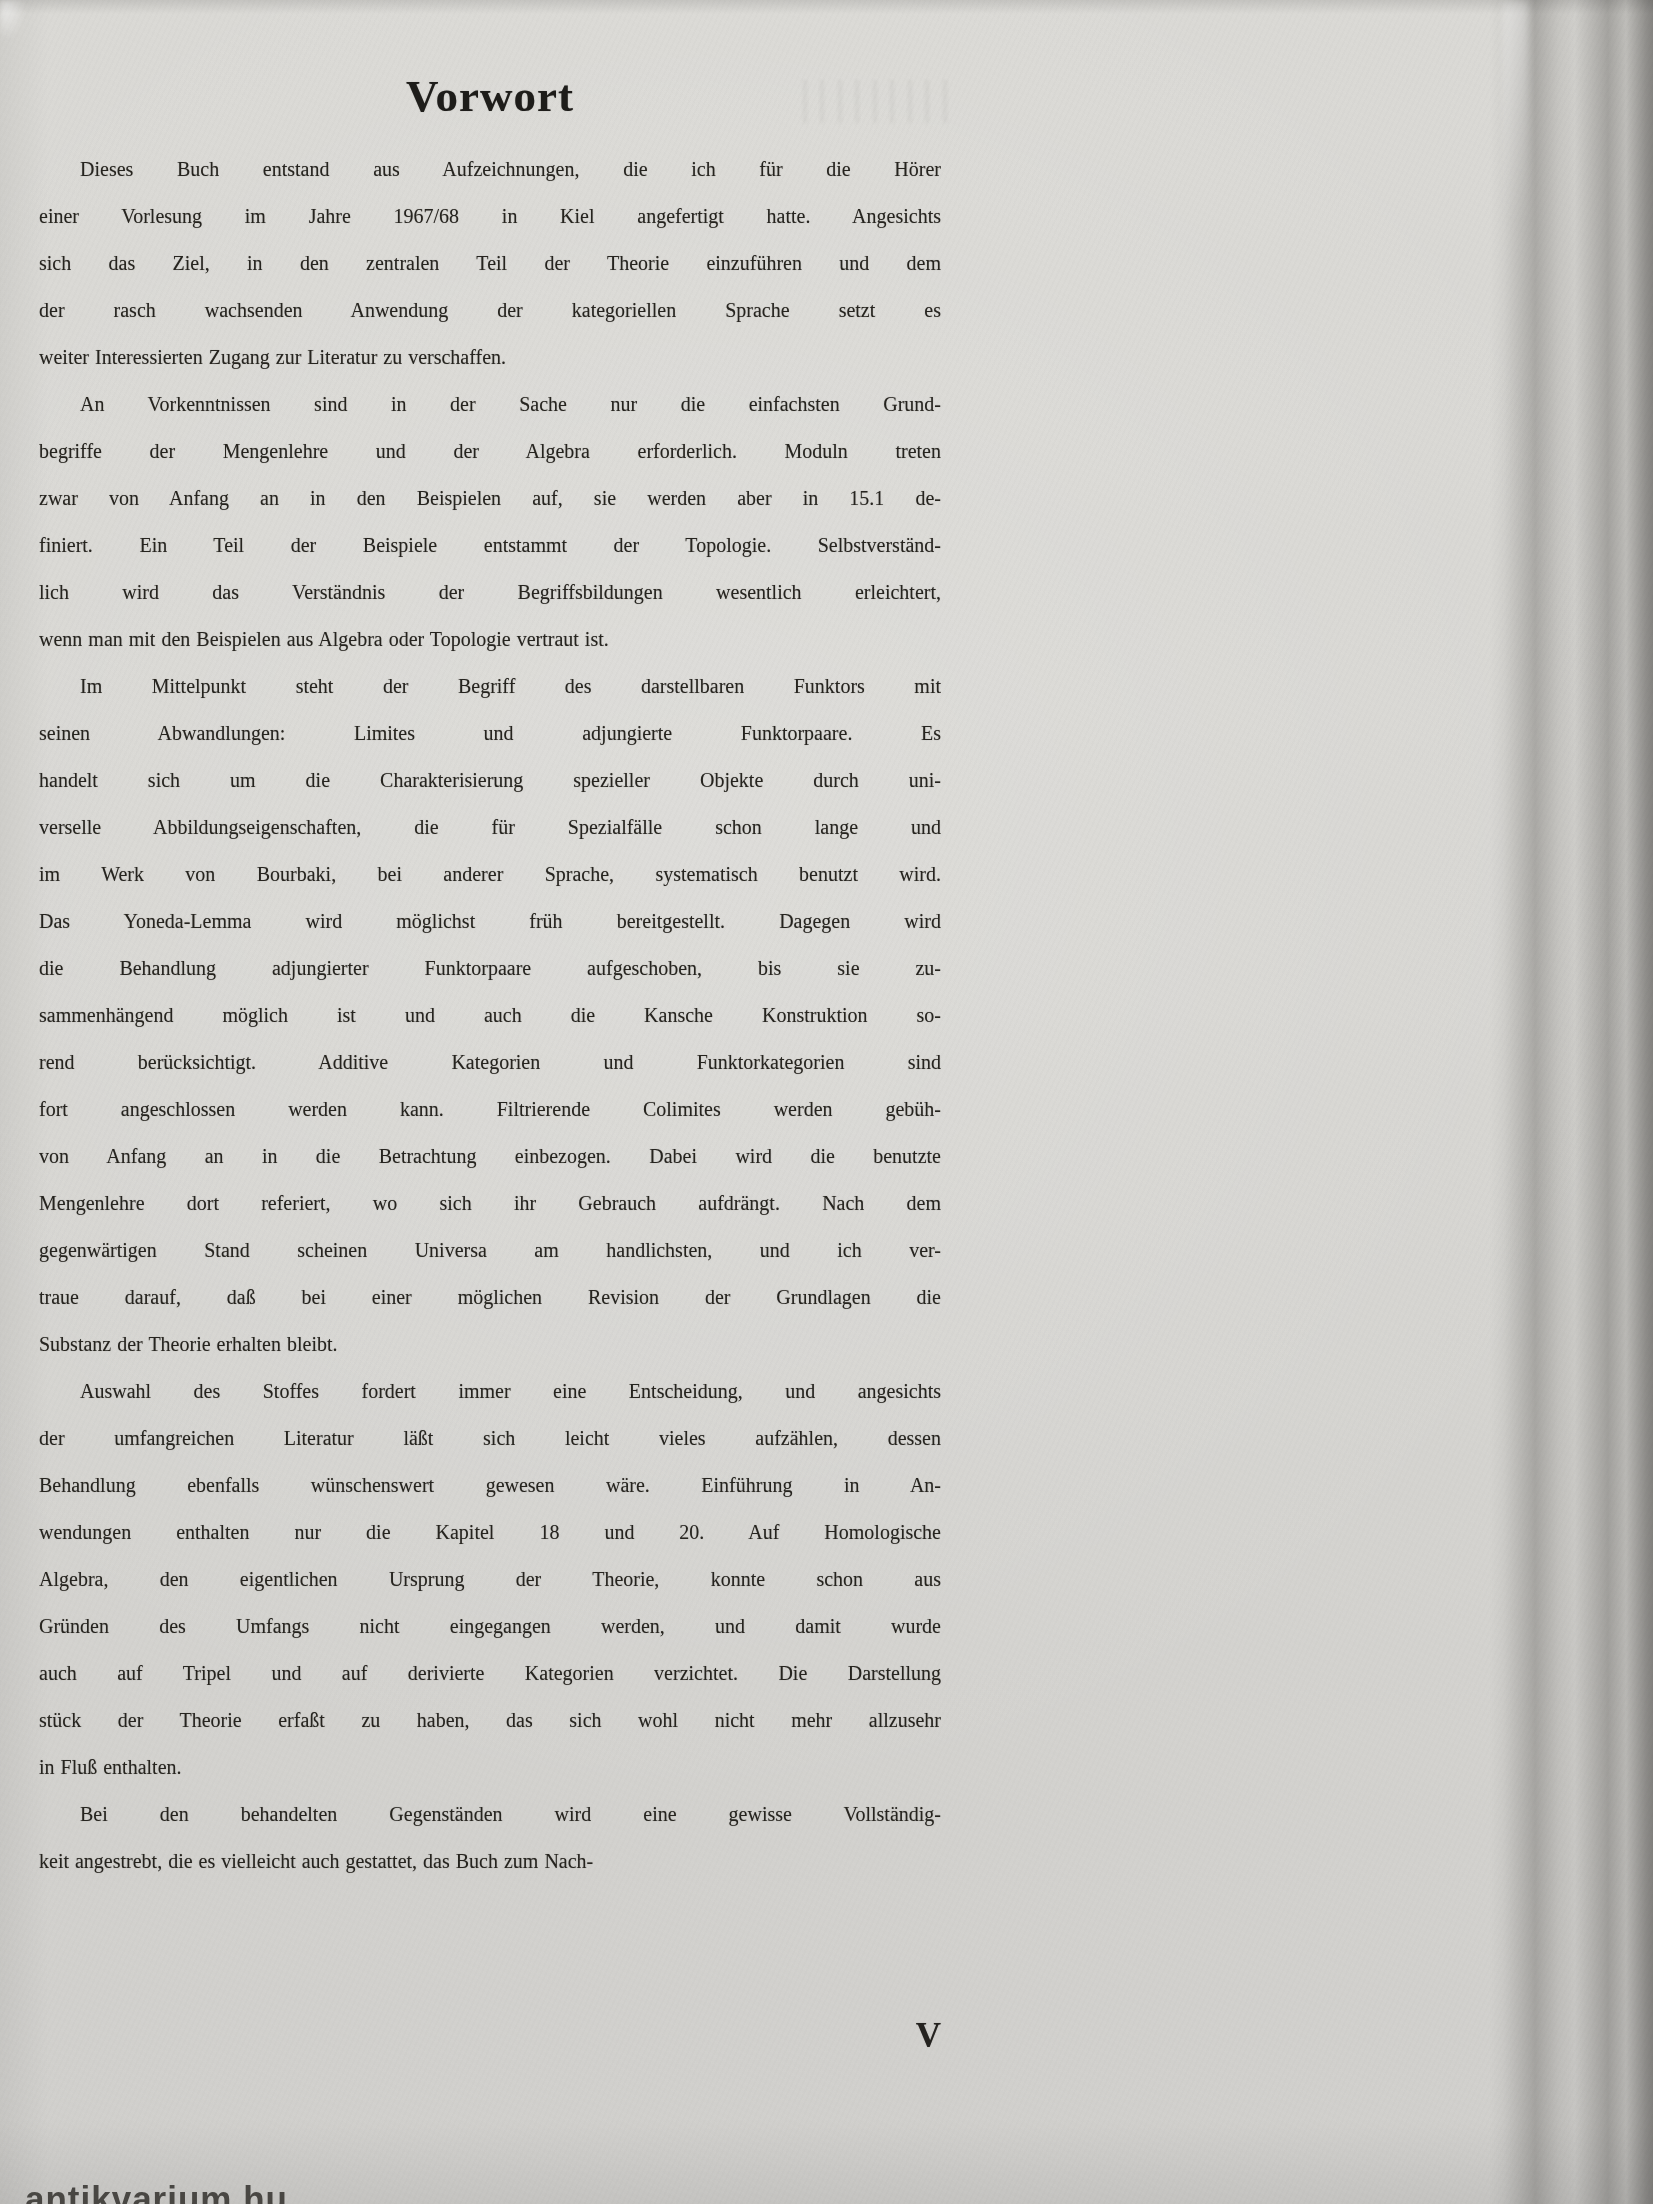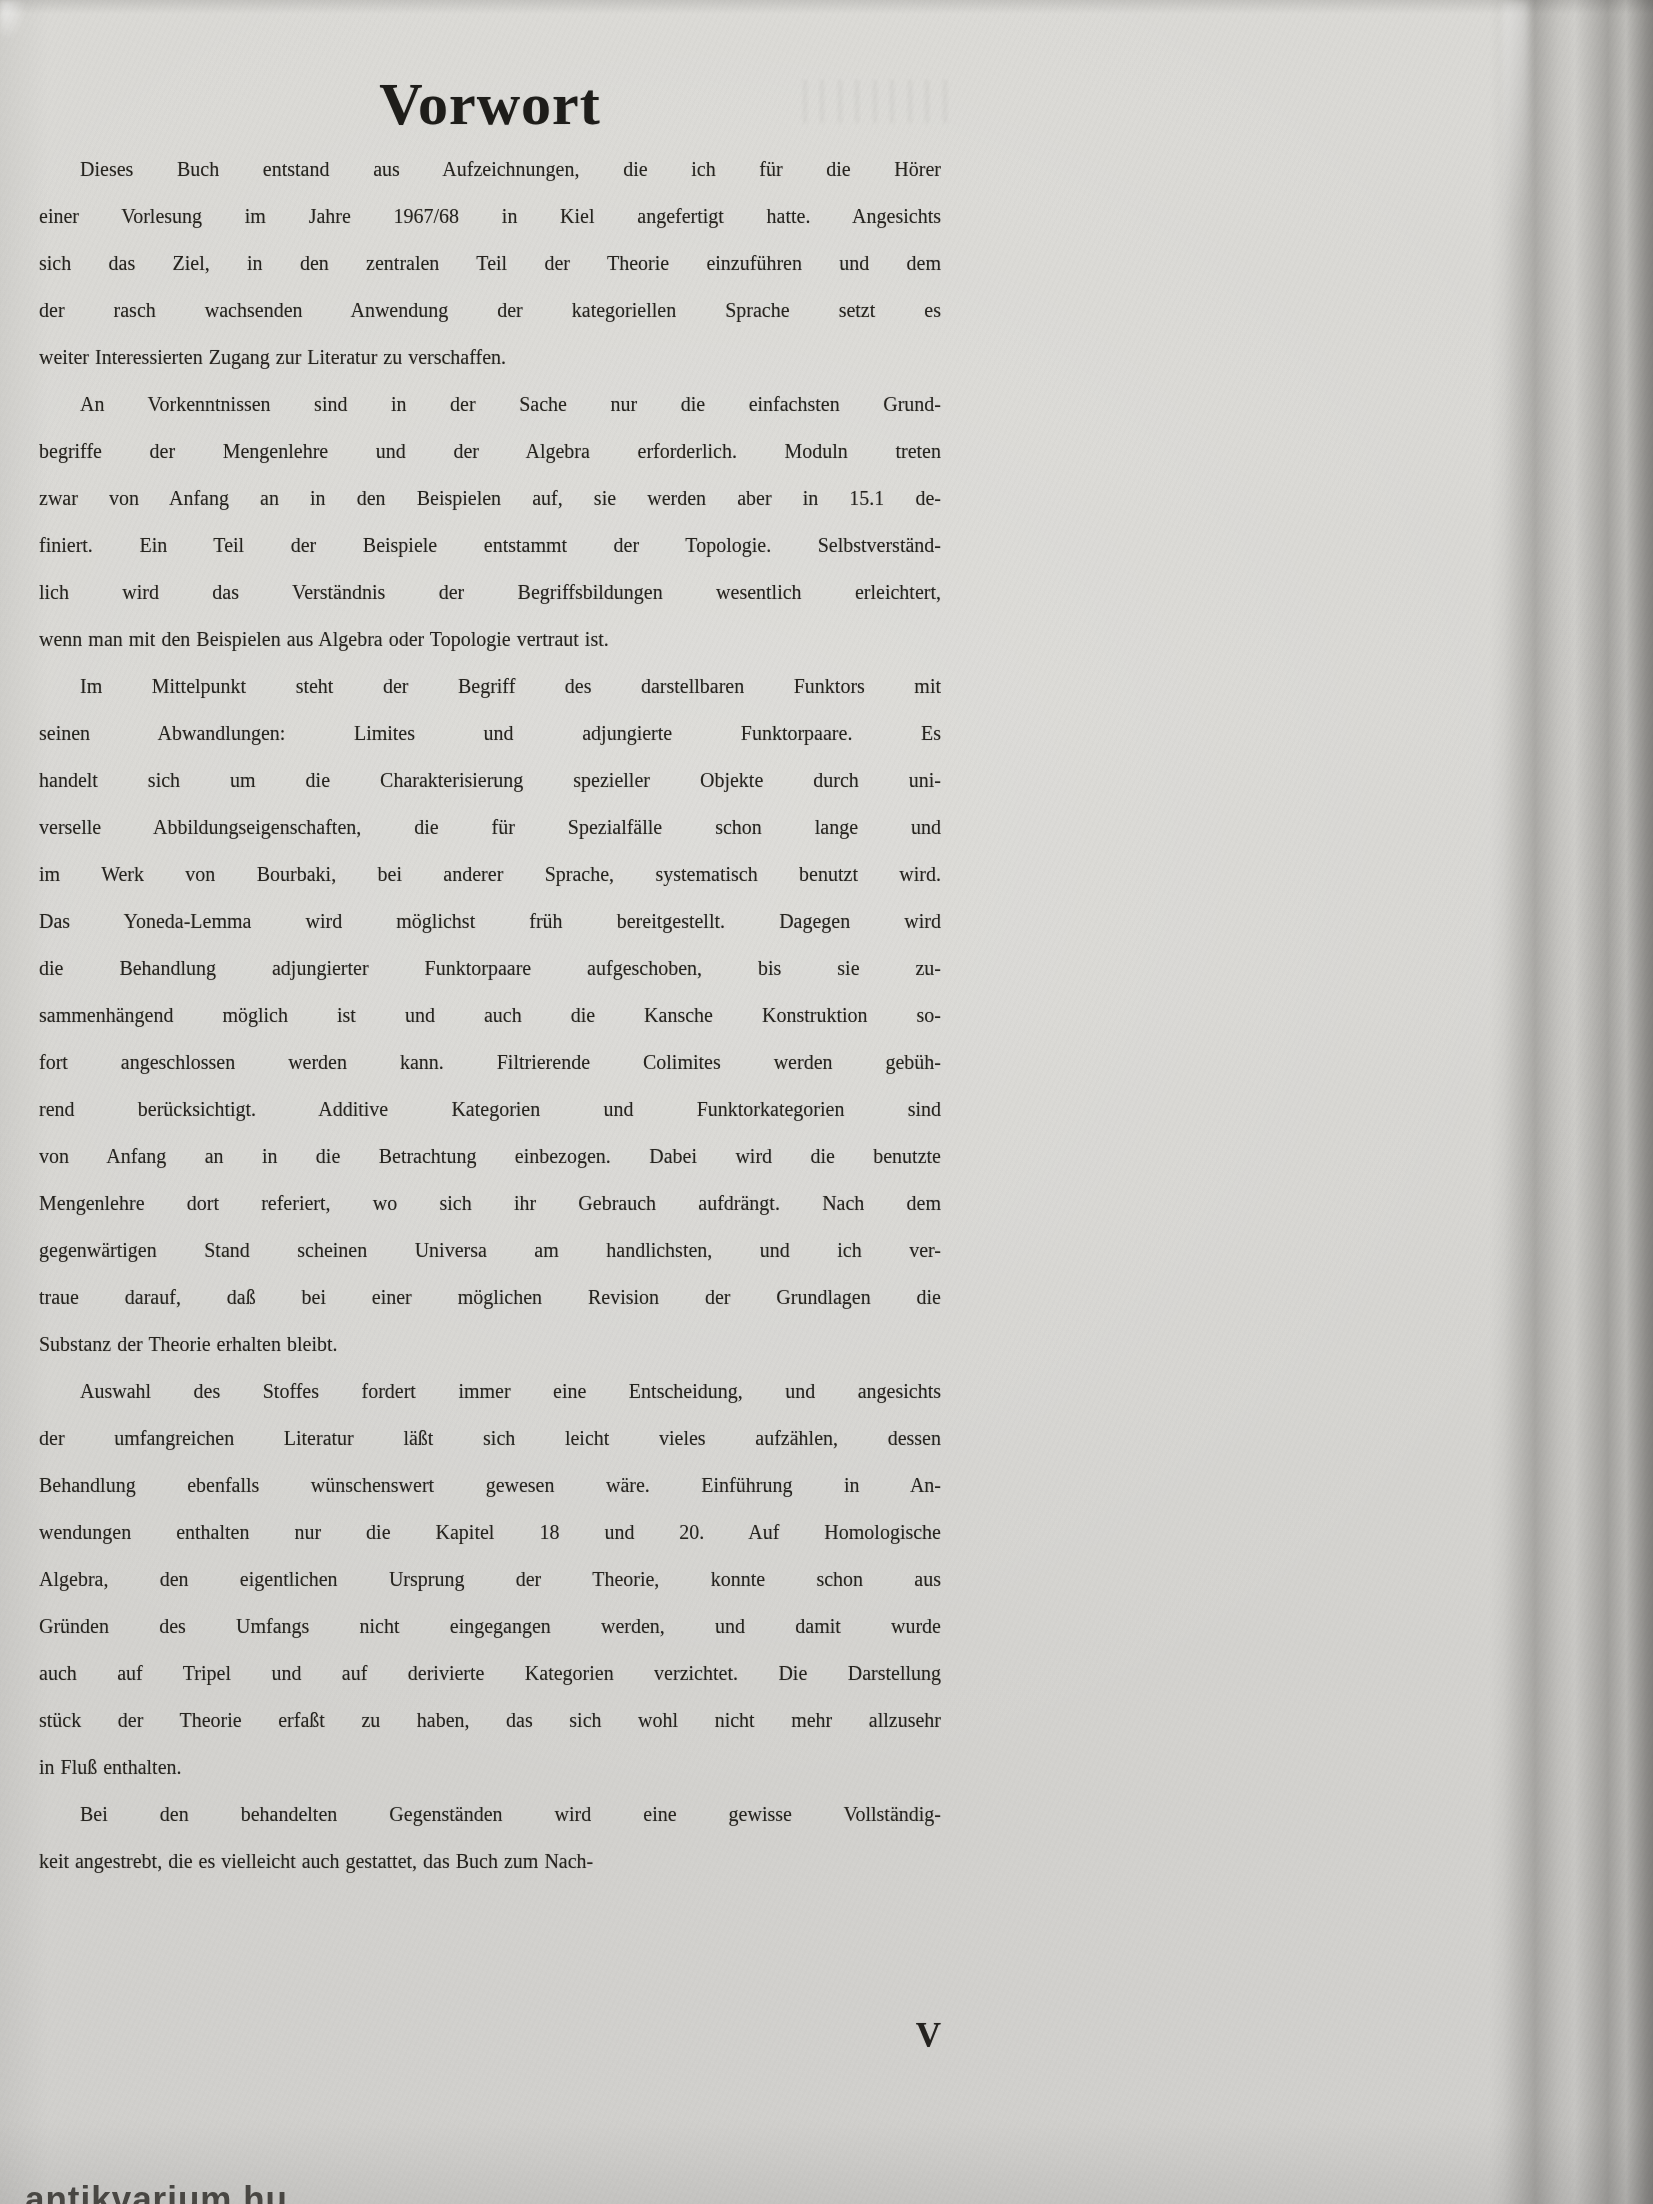--- a/index.html
+++ b/index.html
@@ -65,21 +65,21 @@
       rgba(70,68,64,0.10) 0 3.9px, rgba(0,0,0,0) 3.9px 17.5px);
     filter: blur(1.5px);
     opacity: 0.5;
   }
 
   .page-title {
     position: absolute;
     top: 70px; left: 39px; width: 902px;
     margin: 0;
     text-align: center;
-    font-size: 60px;
+    font-size: 45px;
     font-weight: bold;
     letter-spacing: 1px;
     color: #1e1d1a;
     text-shadow: 0 0 1px rgba(40,38,34,0.35);
   }
   .text-block {
     position: absolute;
     top: 146px; left: 39px; width: 902px;
     font-size: 20px;
     text-shadow: 0 0 1px rgba(40,38,34,0.30);
@@ -150,22 +150,22 @@
       </div>
       <div class="para">
         <div class="line first">Im Mittelpunkt steht der Begriff des darstellbaren Funktors mit</div>
         <div class="line">seinen Abwandlungen: Limites und adjungierte Funktorpaare. Es</div>
         <div class="line">handelt sich um die Charakterisierung spezieller Objekte durch uni-</div>
         <div class="line">verselle Abbildungseigenschaften, die für Spezialfälle schon lange und</div>
         <div class="line">im Werk von Bourbaki, bei anderer Sprache, systematisch benutzt wird.</div>
         <div class="line">Das Yoneda-Lemma wird möglichst früh bereitgestellt. Dagegen wird</div>
         <div class="line">die Behandlung adjungierter Funktorpaare aufgeschoben, bis sie zu-</div>
         <div class="line">sammenhängend möglich ist und auch die Kansche Konstruktion so-</div>
+        <div class="line">rend berücksichtigt. Additive Kategorien und Funktorkategorien sind</div>
         <div class="line">fort angeschlossen werden kann. Filtrierende Colimites werden gebüh-</div>
-        <div class="line">rend berücksichtigt. Additive Kategorien und Funktorkategorien sind</div>
         <div class="line">von Anfang an in die Betrachtung einbezogen. Dabei wird die benutzte</div>
         <div class="line">Mengenlehre dort referiert, wo sich ihr Gebrauch aufdrängt. Nach dem</div>
         <div class="line">gegenwärtigen Stand scheinen Universa am handlichsten, und ich ver-</div>
         <div class="line">traue darauf, daß bei einer möglichen Revision der Grundlagen die</div>
         <div class="line last">Substanz der Theorie erhalten bleibt.</div>
       </div>
       <div class="para">
         <div class="line first">Auswahl des Stoffes fordert immer eine Entscheidung, und angesichts</div>
         <div class="line">der umfangreichen Literatur läßt sich leicht vieles aufzählen, dessen</div>
         <div class="line">Behandlung ebenfalls wünschenswert gewesen wäre. Einführung in An-</div>

